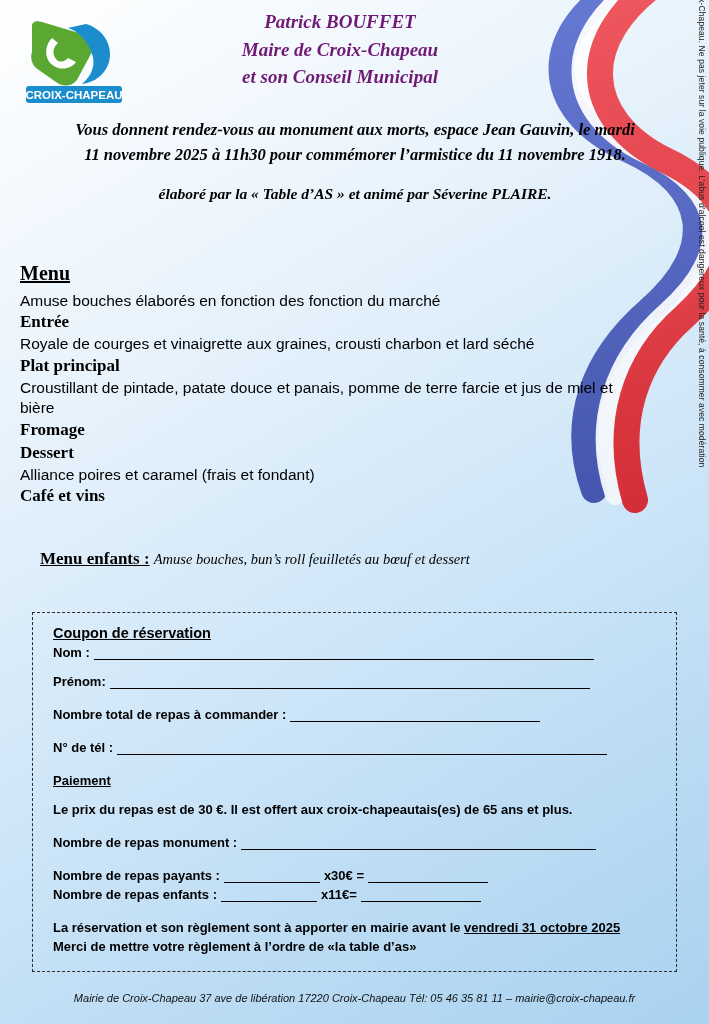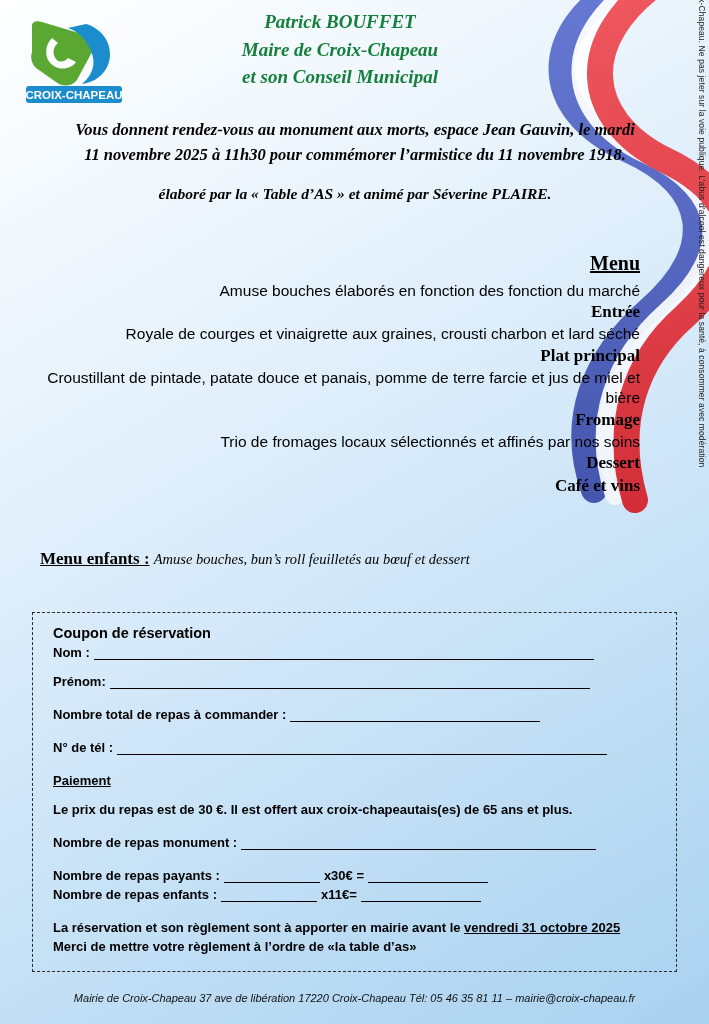--- a/index.html
+++ b/index.html
@@ -40,21 +40,21 @@
     position: absolute;
     left: 130px;
     top: 8px;
     width: 420px;
     text-align: center;
     font-family: "Liberation Serif", serif;
     font-weight: bold;
     font-style: italic;
     font-size: 19px;
     line-height: 1.45;
-    color: #15803d;
+    color: #701a75;
   }
 
   .intro {
     position: absolute;
     left: 16px;
     top: 118px;
     width: 678px;
     text-align: center;
     font-family: "Liberation Serif", serif;
     font-weight: bold;
@@ -73,23 +73,23 @@
     font-weight: bold;
     font-style: italic;
     font-size: 15.5px;
     line-height: 1.55;
   }
 
   
   .menu-wrap {
     position: absolute;
     left: 20px;
-    top: 252px;
+    top: 262px;
     width: 620px;
-    text-align: right;
+    text-align: left;
   }
   .menu-title {
     font-family: "Liberation Serif", serif;
     font-weight: bold;
     font-size: 20px;
     text-decoration: underline;
     margin-bottom: 6px;
   }
   .menu-line {
     font-family: "Liberation Sans", sans-serif;
@@ -130,20 +130,21 @@
     top: 612px;
     width: 645px;
     height: 360px;
     border: 1px dashed #2b2b2b;
     box-sizing: border-box;
     padding: 10px 14px;
   }
   .coupon-title {
     font-size: 14.5px;
     font-weight: bold;
+    text-decoration: underline;
     margin: 2px 0 4px 6px;
   }
   .field-row {
     font-size: 13px;
     font-weight: bold;
     margin: 0 0 4px 6px;
     white-space: nowrap;
     display: flex;
     align-items: flex-end;
   }
@@ -245,22 +246,22 @@
 
 <div class="menu-wrap">
   <div class="menu-title">Menu</div>
   <div id="menu-items">
       <div class="menu-line">Amuse bouches  élaborés en fonction des fonction du marché</div>
       <div class="menu-head">Entrée</div>
       <div class="menu-line">Royale de courges et vinaigrette aux graines, crousti charbon et lard séché</div>
       <div class="menu-head">Plat principal</div>
       <div class="menu-line">Croustillant de pintade, patate douce et panais, pomme de terre farcie et jus de miel et bière</div>
       <div class="menu-head">Fromage</div>
-      <div class="menu-line">Trio de fromages locaux sélectionnés et affinés par nos soins</div>
       <div class="menu-head">Dessert</div>
+      <div class="menu-line">Alliance poires et caramel (frais et fondant)</div>
       <div class="menu-head">Café et  vins</div>
     </div>
 </div>
 
 <div class="kids">
   <span class="kids-label">Menu enfants :</span>
   <span class="kids-text">Amuse bouches, bun’s roll  feuilletés au bœuf et dessert</span>
 </div>
 
 <div class="coupon">

